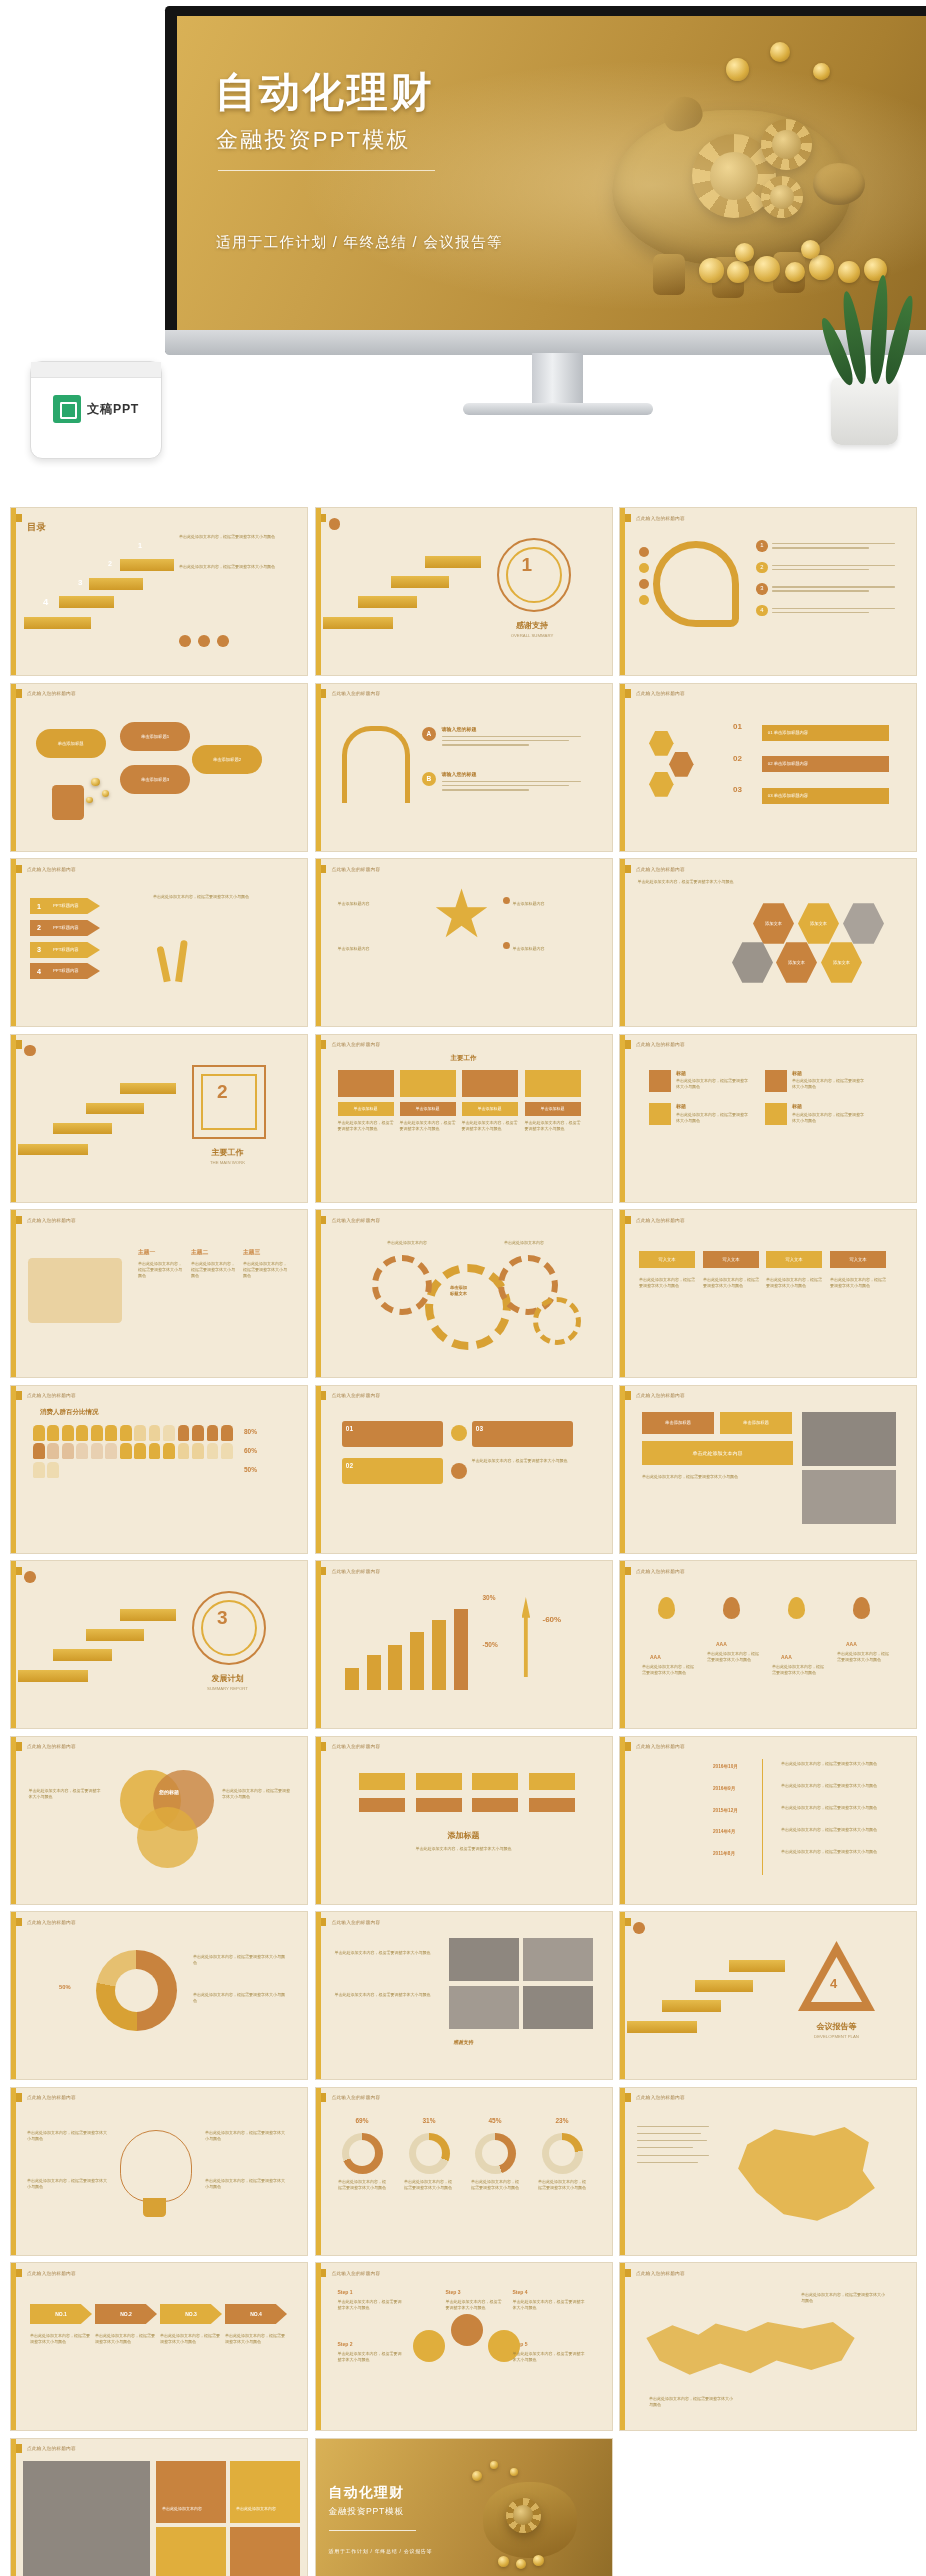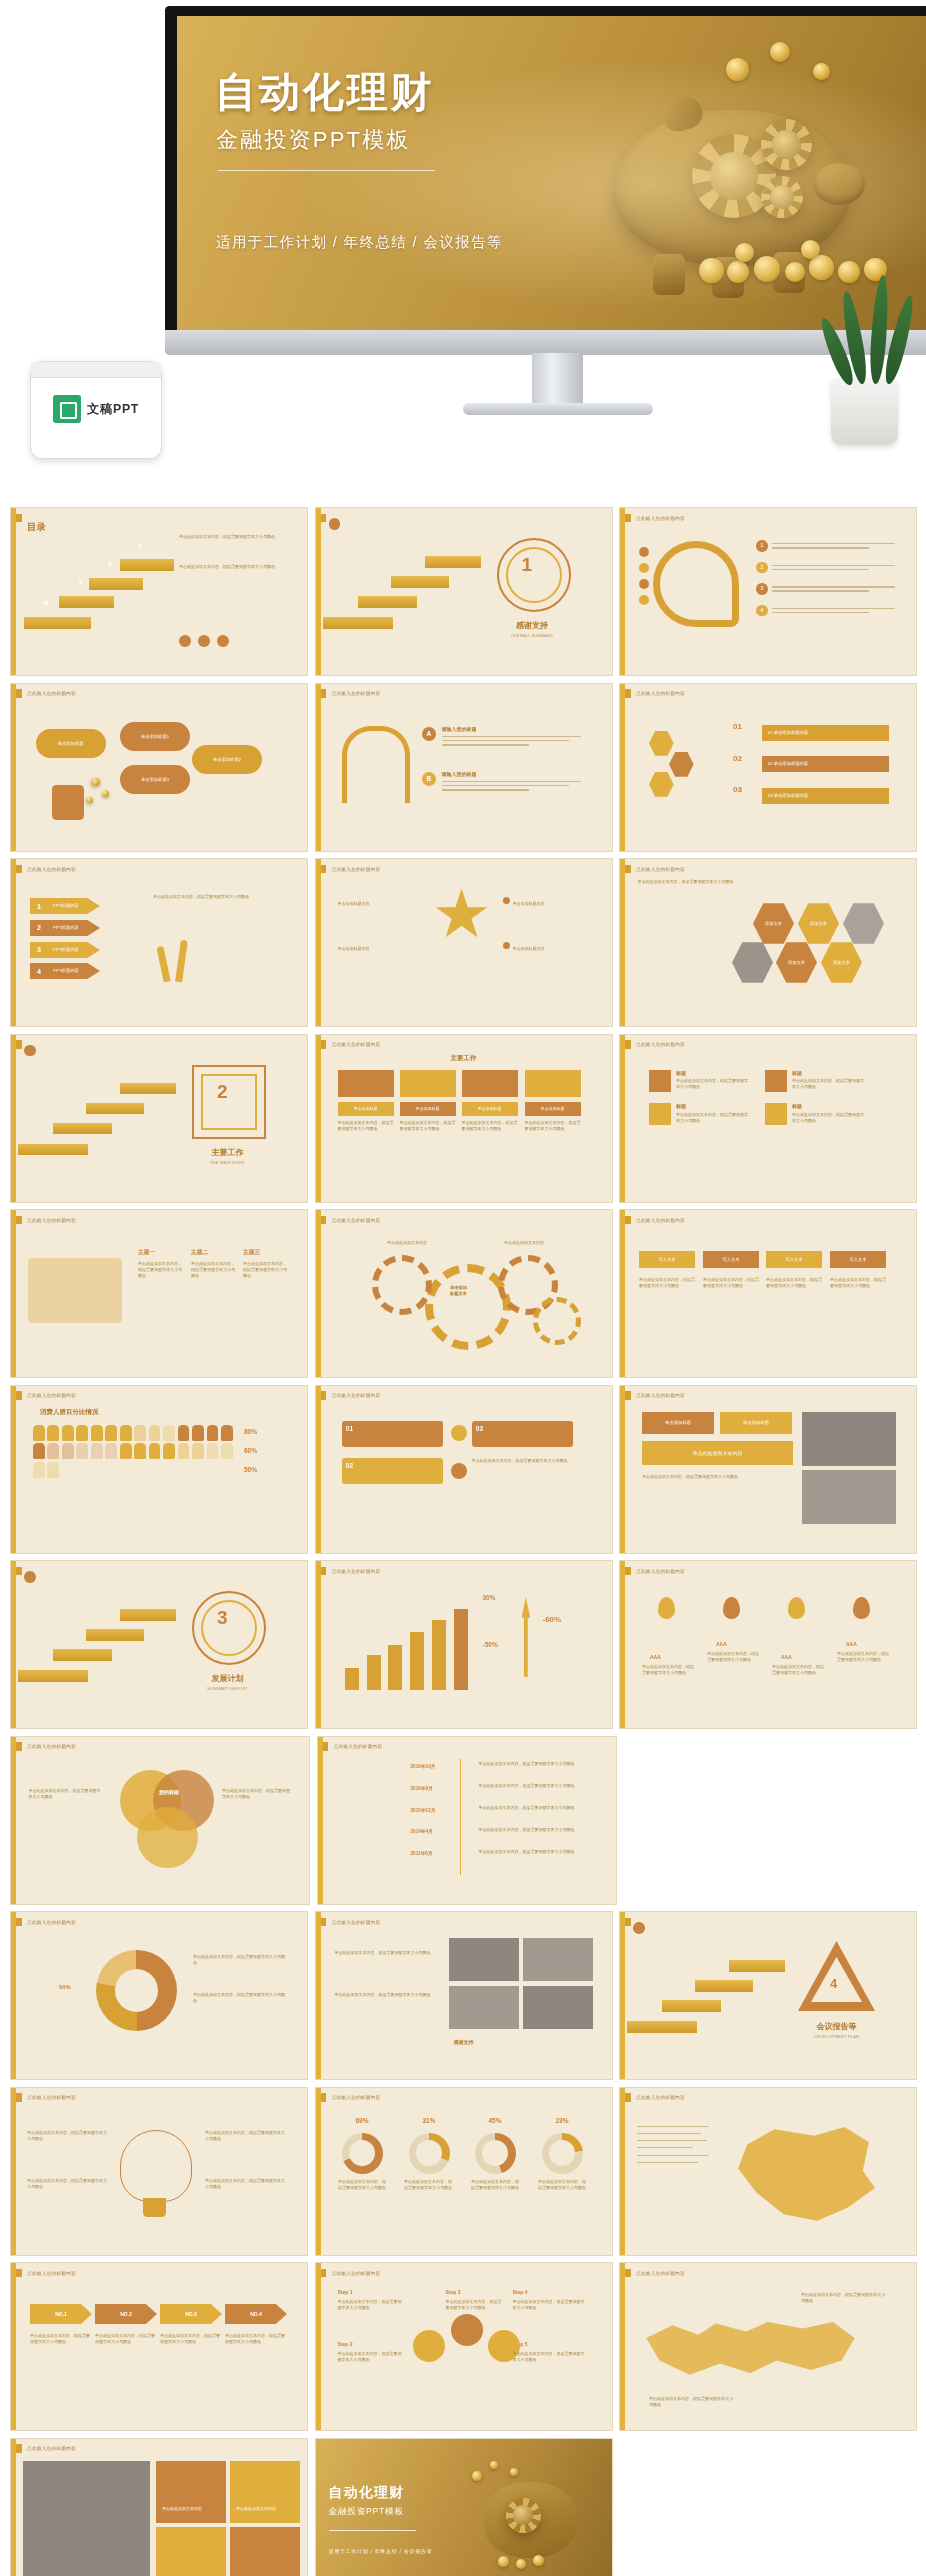--- a/index.html
+++ b/index.html
@@ -550,20 +550,35 @@
           <div class="sl-tab"></div>
         <div class="sl-hdr">点此输入您的标题内容</div>
         <div class="ph2 circ" style="position:absolute;left:109px;top:33px;width:61px;height:61px;opacity:.85;"></div>
         <div class="ph circ" style="position:absolute;left:142px;top:33px;width:61px;height:61px;opacity:.8;"></div>
         <div class="ph2 circ" style="position:absolute;left:126px;top:70px;width:61px;height:61px;opacity:.75;"></div>
         <div class="wht" style="position:absolute;left:148px;top:52px;font-size:5px;font-weight:bold;">您的标题</div>
         <div class="sm" style="position:absolute;left:17.4px;top:51px;width:72px;">单击此处添加文本内容，根据需要调整字体大小与颜色</div>
         <div class="sm" style="position:absolute;left:211px;top:51px;width:70px;">单击此处添加文本内容，根据需要调整字体大小与颜色</div>
       </div>
 
+      <div class="slide">
+        <div class="sl-bar"></div>
+          <div class="sl-tab"></div>
+        <div class="sl-hdr">点此输入您的标题内容</div>
+        <div class="ph2" style="position:absolute;left:43px;top:36px;width:46px;height:17.4px;"></div>
+        <div class="ph2" style="position:absolute;left:100px;top:36px;width:46px;height:17.4px;"></div>
+        <div class="ph2" style="position:absolute;left:156px;top:36px;width:46px;height:17.4px;"></div>
+        <div class="ph2" style="position:absolute;left:213px;top:36px;width:46px;height:17.4px;"></div>
+        <div class="ph" style="position:absolute;left:43px;top:61px;width:46px;height:14.5px;"></div>
+        <div class="ph" style="position:absolute;left:100px;top:61px;width:46px;height:14.5px;"></div>
+        <div class="ph" style="position:absolute;left:156px;top:61px;width:46px;height:14.5px;"></div>
+        <div class="ph" style="position:absolute;left:213px;top:61px;width:46px;height:14.5px;"></div>
+        <div style="position:absolute;left:0;right:0;top:93px;text-align:center;font-size:8px;font-weight:bold;color:#b07a2c;">添加标题</div>
+        <div class="sm cen" style="top:109px;">单击此处添加文本内容，根据需要调整字体大小与颜色</div>
+      </div>
 
       <div class="slide">
         <div class="sl-bar"></div>
           <div class="sl-tab"></div>
         <div class="sl-hdr">点此输入您的标题内容</div>
         <div style="position:absolute;left:93px;top:26px;font-size:4.7px;color:#c8833e;font-weight:bold;">2016年10月</div>
         <div style="position:absolute;left:93px;top:48px;font-size:4.7px;color:#c8833e;font-weight:bold;">2016年9月</div>
         <div style="position:absolute;left:93px;top:70px;font-size:4.7px;color:#c8833e;font-weight:bold;">2015年12月</div>
         <div style="position:absolute;left:93px;top:91px;font-size:4.7px;color:#c8833e;font-weight:bold;">2014年4月</div>
         <div style="position:absolute;left:93px;top:113px;font-size:4.7px;color:#c8833e;font-weight:bold;">2011年8月</div>

